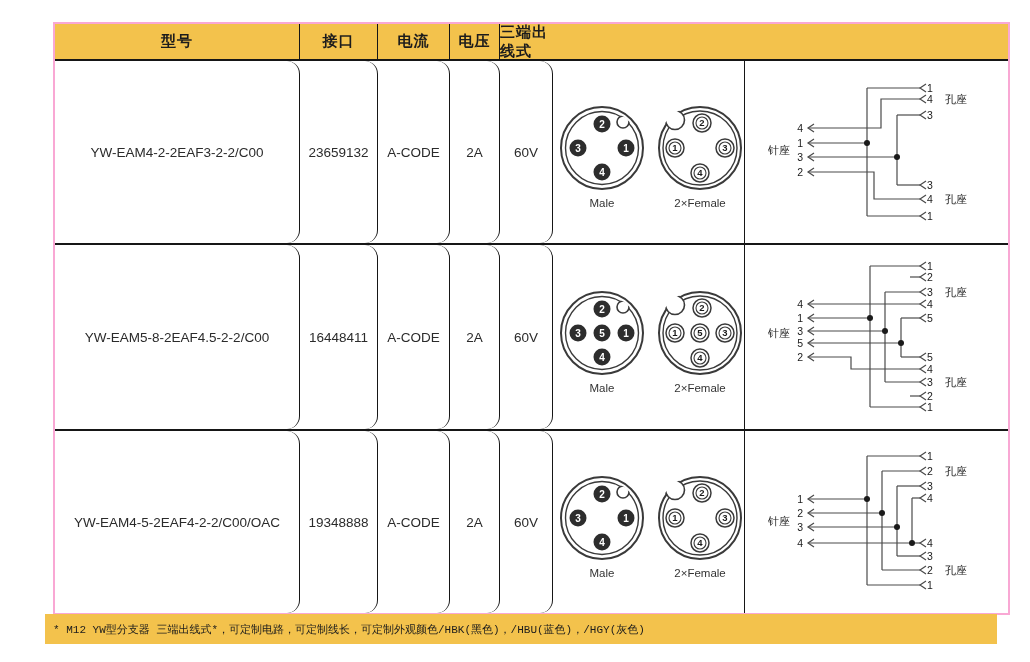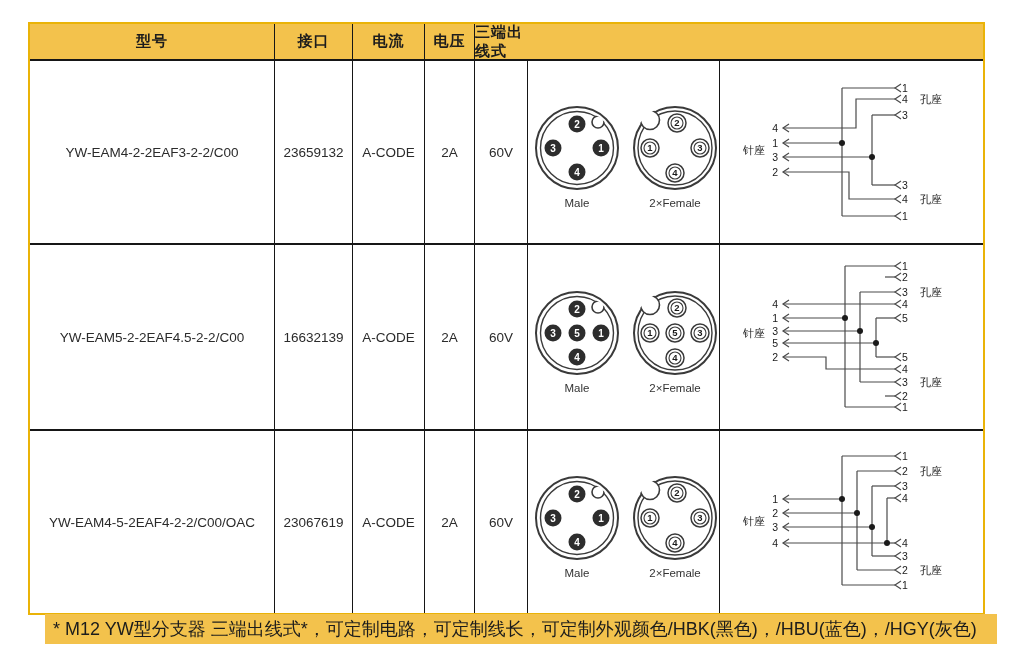--- a/index.html
+++ b/index.html
@@ -1,39 +1,39 @@
 <!DOCTYPE html>
 <html><head>
 <meta charset="utf-8">
 <style>
   html,body { margin:0; padding:0; }
   body {
     width:1030px; height:662px; position:relative; background:#ffffff;
     font-family:"Liberation Sans", sans-serif; color:#222;
   }
   .tbl {
-    position:absolute; left:28px; top:22px; width:953px;
-    border:2px solid #eab308; background:#fff;
+    position:absolute; left:53px; top:22px; width:953px;
+    border:2px solid #f9a8d4; background:#fff;
   }
   .row { display:grid; grid-template-columns:245px 78px 72px 50px 53px 192px 1fr; }
   .row.hdr { height:35px; background:#F3C24C; border-bottom:2px solid #161616; }
   .row.data1 { height:182px; border-bottom:2px solid #161616; }
   .row.data2 { height:184px; border-bottom:2px solid #161616; }
   .row.data3 { height:182px; }
   .cell {
     border-right:1px solid #161616; display:flex; align-items:center; justify-content:center;
     overflow:hidden;
   }
   .cell:last-child { border-right:none; }
   .hdr .cell { font-size:15px; font-weight:600; color:#1c1c1c; letter-spacing:1px; }
-  .txtcell { font-size:13.5px; color:#2b2b2b; }
+  .txtcell { font-size:13.5px; color:#2b2b2b;border-radius:13px; }
   .note {
     position:absolute; left:45px; top:614px; width:952px; height:30px;
     background:#F3C24C; display:flex; align-items:center; padding-left:8px;
-    box-sizing:border-box; font-size:18px; color:#1c1c1c;
+    box-sizing:border-box; font-size:11px; color:#1c1c1c;font-family:Liberation Mono, monospace;
   }
   
   .ring2 { fill:none; stroke:#3a3a3a; stroke-width:2; }
   .ring1 { fill:none; stroke:#3a3a3a; stroke-width:1.4; }
   .notch { fill:#ffffff; stroke:#3a3a3a; stroke-width:1.6; }
   .pinM  { fill:#2d2d2d; }
   .pinMt { fill:#ffffff; font-size:10px; font-weight:bold; text-anchor:middle; }
   .pinFo { fill:#ffffff; stroke:#3a3a3a; stroke-width:1.5; }
   .pinFi { fill:none; stroke:#3a3a3a; stroke-width:1.1; }
   .pinFt { fill:#1a1a1a; font-size:9.5px; font-weight:bold; text-anchor:middle; }
@@ -170,24 +170,24 @@
         <text class="cnum" x="181" y="125.5">3</text>
         <text class="cnum" x="181" y="139.5">4</text>
         <text class="cnum" x="181" y="156.5">1</text>
         <text class="clab" x="199" y="139.5">孔座</text>
       </svg>
     </div>
   </div>
 
   <div class="row data2">
     <div class="cell txtcell">
-        <span>YW-EAM5-2-2EAF4.5-2-2/C00</span>
-      </div>
-    <div class="cell txtcell">
-        <span>16632139</span>
+        <span>YW-EAM5-8-2EAF4.5-2-2/C00</span>
+      </div>
+    <div class="cell txtcell">
+        <span>16448411</span>
       </div>
     <div class="cell txtcell">
         <span>A-CODE</span>
       </div>
     <div class="cell txtcell">
         <span>2A</span>
       </div>
     <div class="cell txtcell">
         <span>60V</span>
       </div>
@@ -302,21 +302,21 @@
         <text class="clab" x="199" y="138.5">孔座</text>
       </svg>
     </div>
   </div>
 
   <div class="row data3">
     <div class="cell txtcell">
         <span>YW-EAM4-5-2EAF4-2-2/C00/OAC</span>
       </div>
     <div class="cell txtcell">
-        <span>23067619</span>
+        <span>19348888</span>
       </div>
     <div class="cell txtcell">
         <span>A-CODE</span>
       </div>
     <div class="cell txtcell">
         <span>2A</span>
       </div>
     <div class="cell txtcell">
         <span>60V</span>
       </div>

